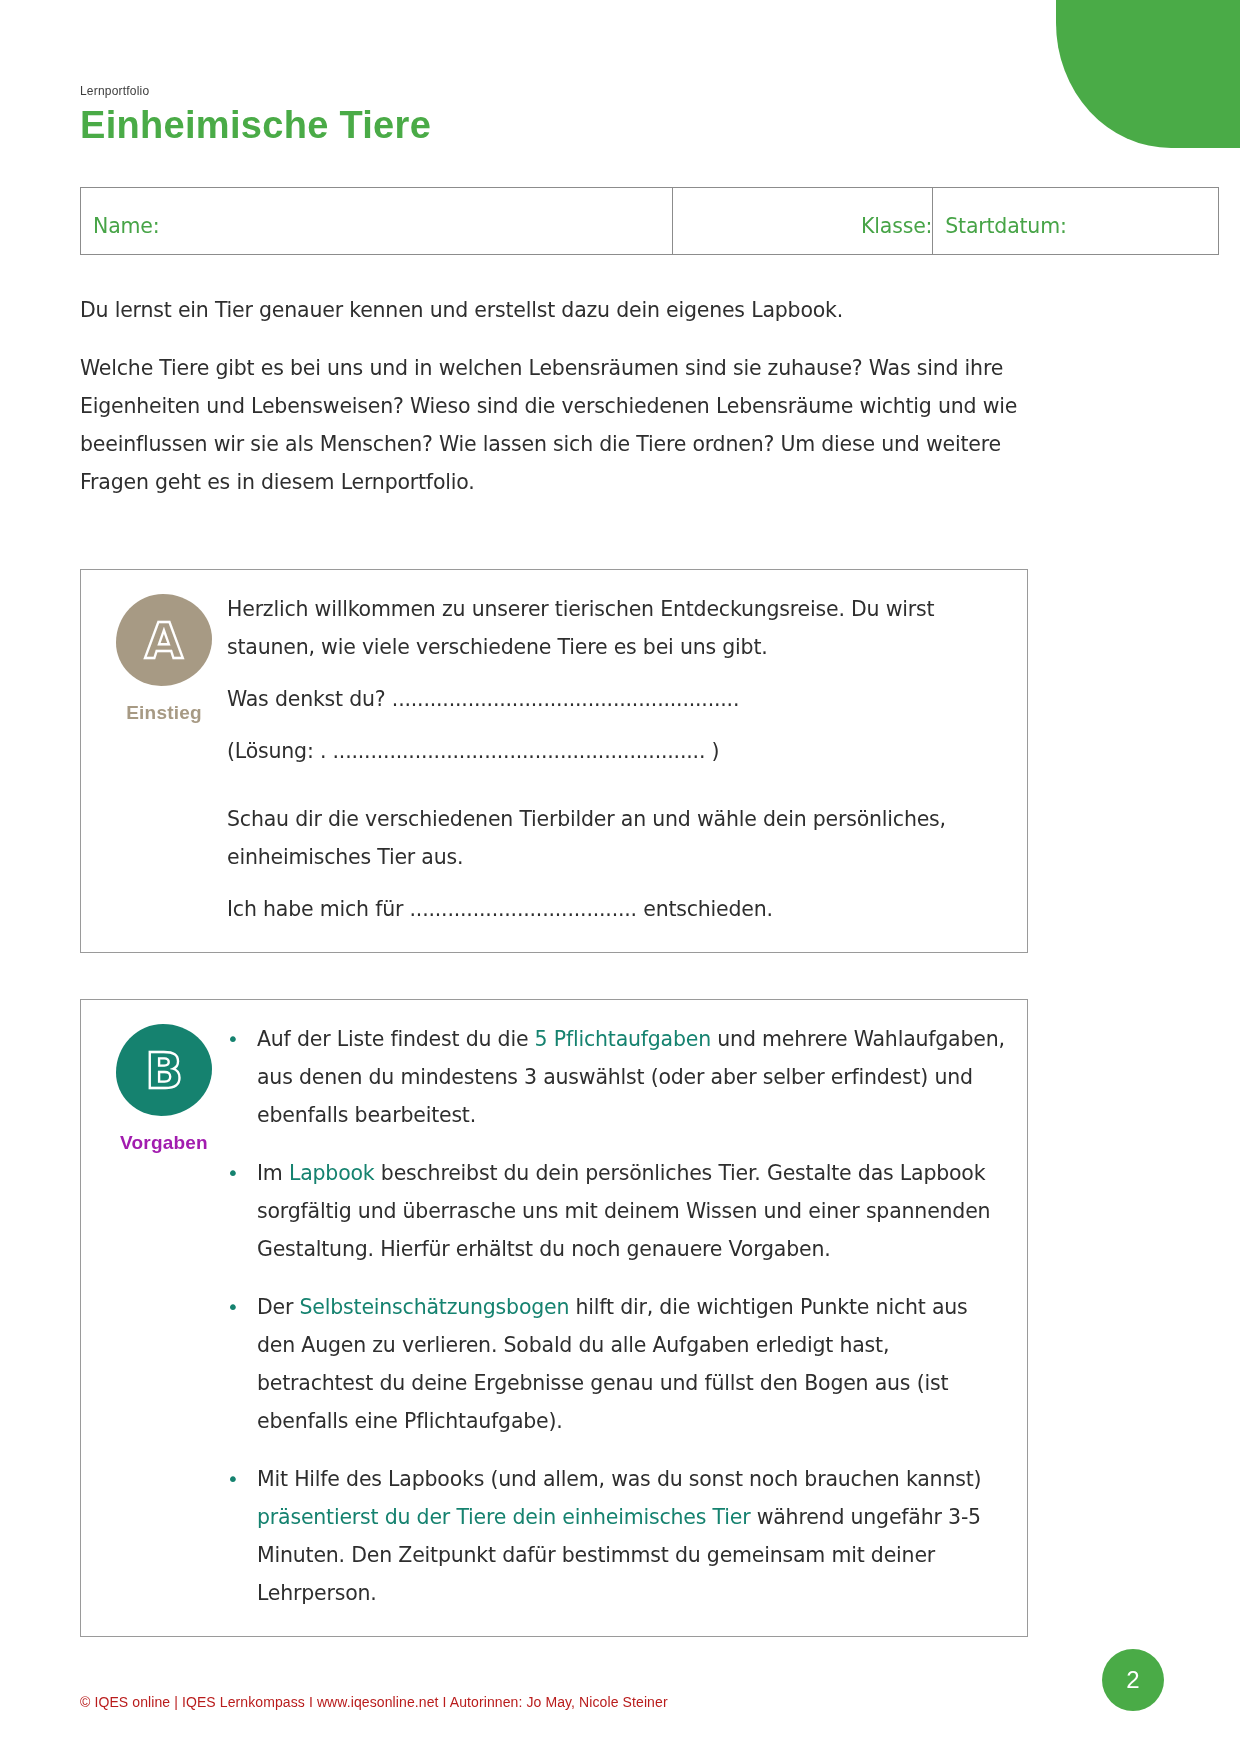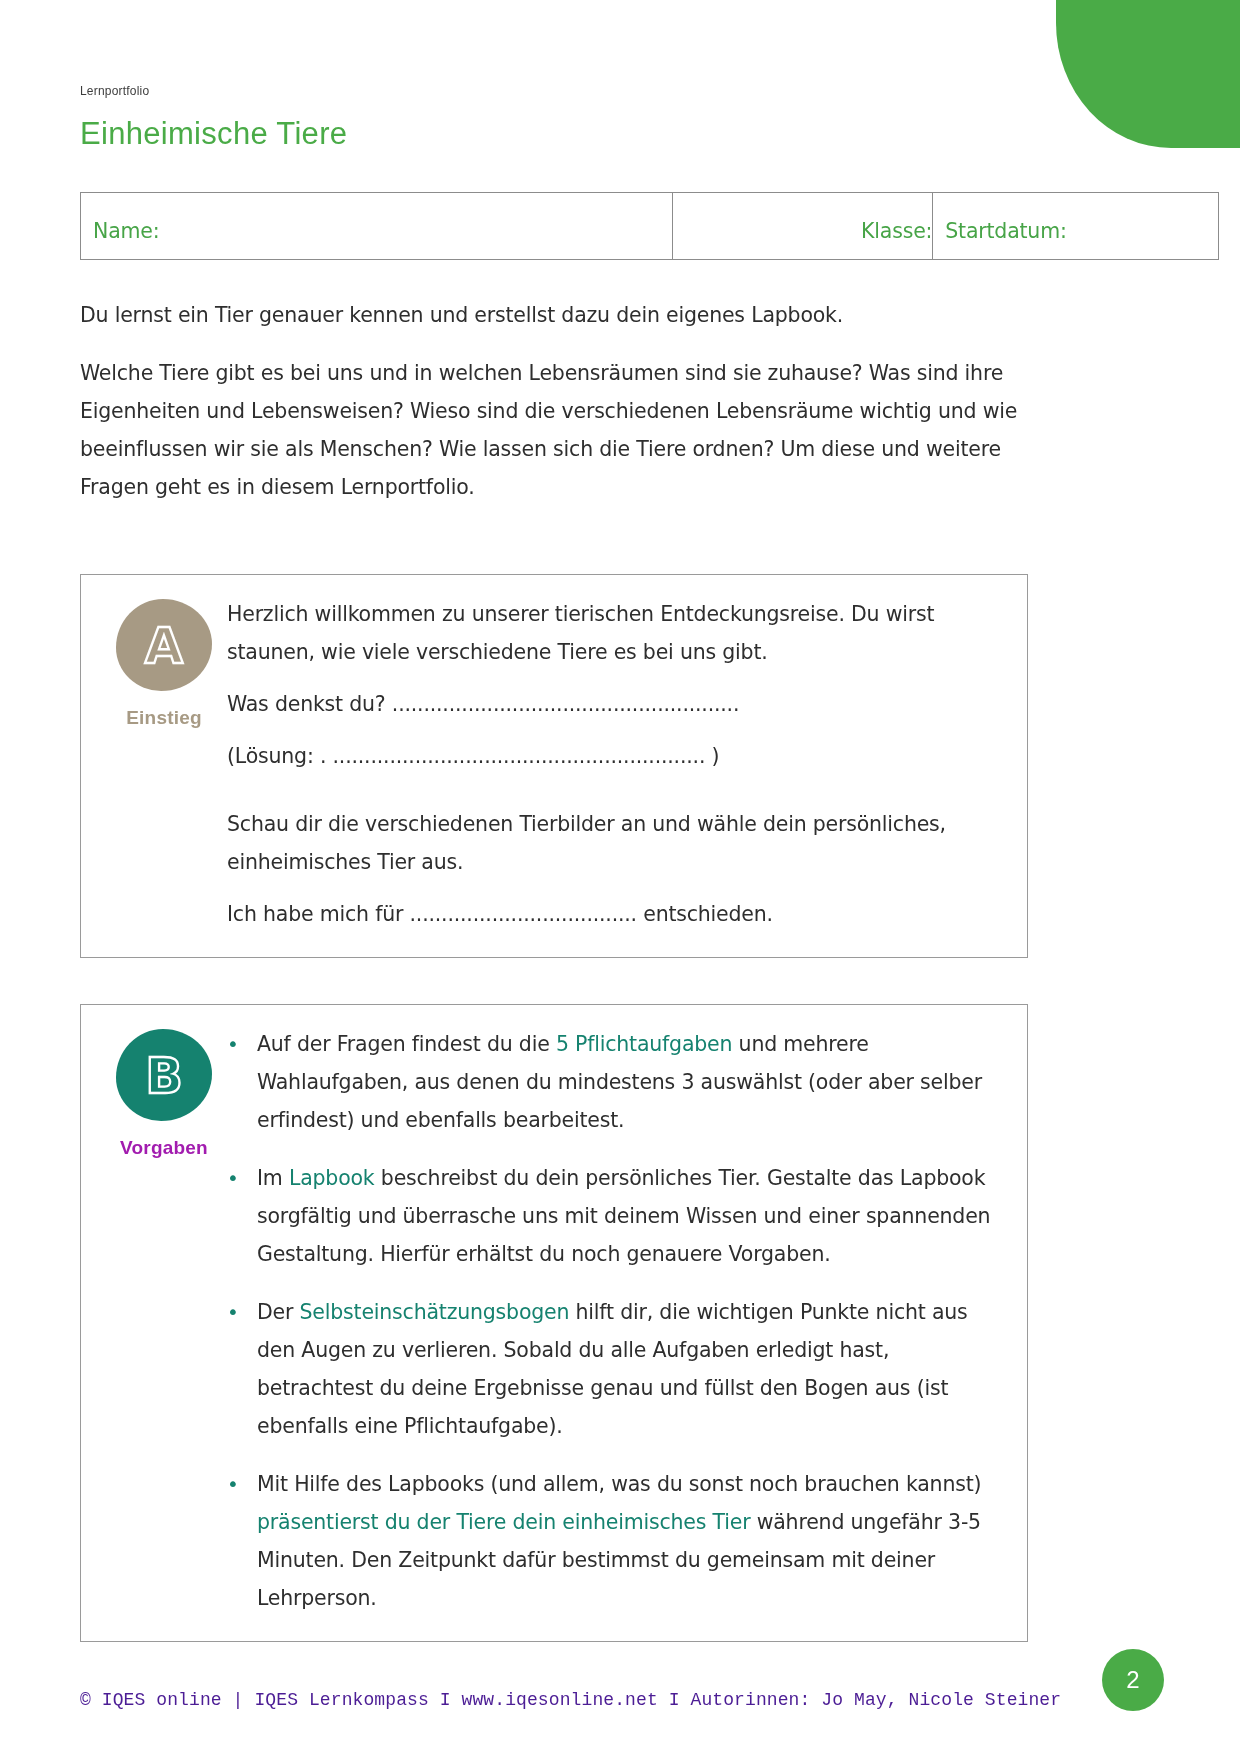--- a/index.html
+++ b/index.html
@@ -18,23 +18,23 @@
     top: 0; right: 0;
     width: 184px; height: 148px;
     background: #4aab47;
     border-bottom-left-radius: 115px 125px;
   }
 
   .content { padding: 84px 80px 0 80px; }
 
   .eyebrow { font-size: 12px; color: #3d3d3d; letter-spacing: 0.2px; }
   .page-title {
-    margin-top: 18px;
-    font-size: 31px;
-    font-weight: 400;
+    margin-top: 6px;
+    font-size: 38px;
+    font-weight: 700;
     color: #4aab47;
     letter-spacing: 0.3px;
   }
 
   
   .hw {
     font-family: "DejaVu Sans", sans-serif;
     font-size: 20.5px;
     line-height: 38px;
     color: #2e2e2e;
@@ -97,24 +97,23 @@
     color: #15826f;
     font-size: 20px;
     line-height: 38px;
   }
   .bullet .btxt { flex: 1; }
 
   
   .footer-line {
     position: absolute;
     left: 80px; bottom: 44px;
-    font-size: 18px;
-    color: #4c1d95;
+    font-size: 14px;
+    color: #b91c1c;
     letter-spacing: 0.1px;
-    font-family: Liberation Mono, monospace;
   }
   .page-circle {
     position: absolute;
     left: 1102px; top: 1649px;
     width: 62px; height: 62px;
     border-radius: 50%;
     background: #4aab47;
     color: #ffffff;
     display: flex; align-items: center; justify-content: center;
     font-size: 24px;
@@ -170,21 +169,21 @@
         <svg viewBox="0 0 40 40" aria-hidden="true">
           <text x="20" y="31" text-anchor="middle" font-family="DejaVu Sans, sans-serif" font-size="30" font-weight="bold" fill="none" stroke="#ffffff" stroke-width="1.4">B</text>
         </svg>
       </div>
       <div class="box-label label-vorgaben">Vorgaben</div>
     </div>
     <div class="box-content hw">
 
       <div class="bullet">
         <span class="dot">•</span>
-        <span class="btxt"><span>Auf der Fragen findest du die </span><span class="hl">5 Pflichtaufgaben</span><span> und mehrere Wahlaufgaben, aus denen du mindestens 3 auswählst (oder aber selber erfindest) und ebenfalls bearbeitest.</span></span>
+        <span class="btxt"><span>Auf der Liste findest du die </span><span class="hl">5 Pflichtaufgaben</span><span> und mehrere Wahlaufgaben, aus denen du mindestens 3 auswählst (oder aber selber erfindest) und ebenfalls bearbeitest.</span></span>
       </div>
 
       <div class="bullet">
         <span class="dot">•</span>
         <span class="btxt"><span>Im </span><span class="hl">Lapbook</span><span> beschreibst du dein persönliches Tier. Gestalte das Lapbook sorgfältig und überrasche uns mit deinem Wissen und einer spannenden Gestaltung. Hierfür erhältst du noch genauere Vorgaben.</span></span>
       </div>
 
       <div class="bullet">
         <span class="dot">•</span>
         <span class="btxt"><span>Der </span><span class="hl">Selbsteinschätzungsbogen</span><span> hilft dir, die wichtigen Punkte nicht aus den Augen zu verlieren. Sobald du alle Aufgaben erledigt hast, betrachtest du deine Ergebnisse genau und füllst den Bogen aus (ist ebenfalls eine Pflichtaufgabe).</span></span>

